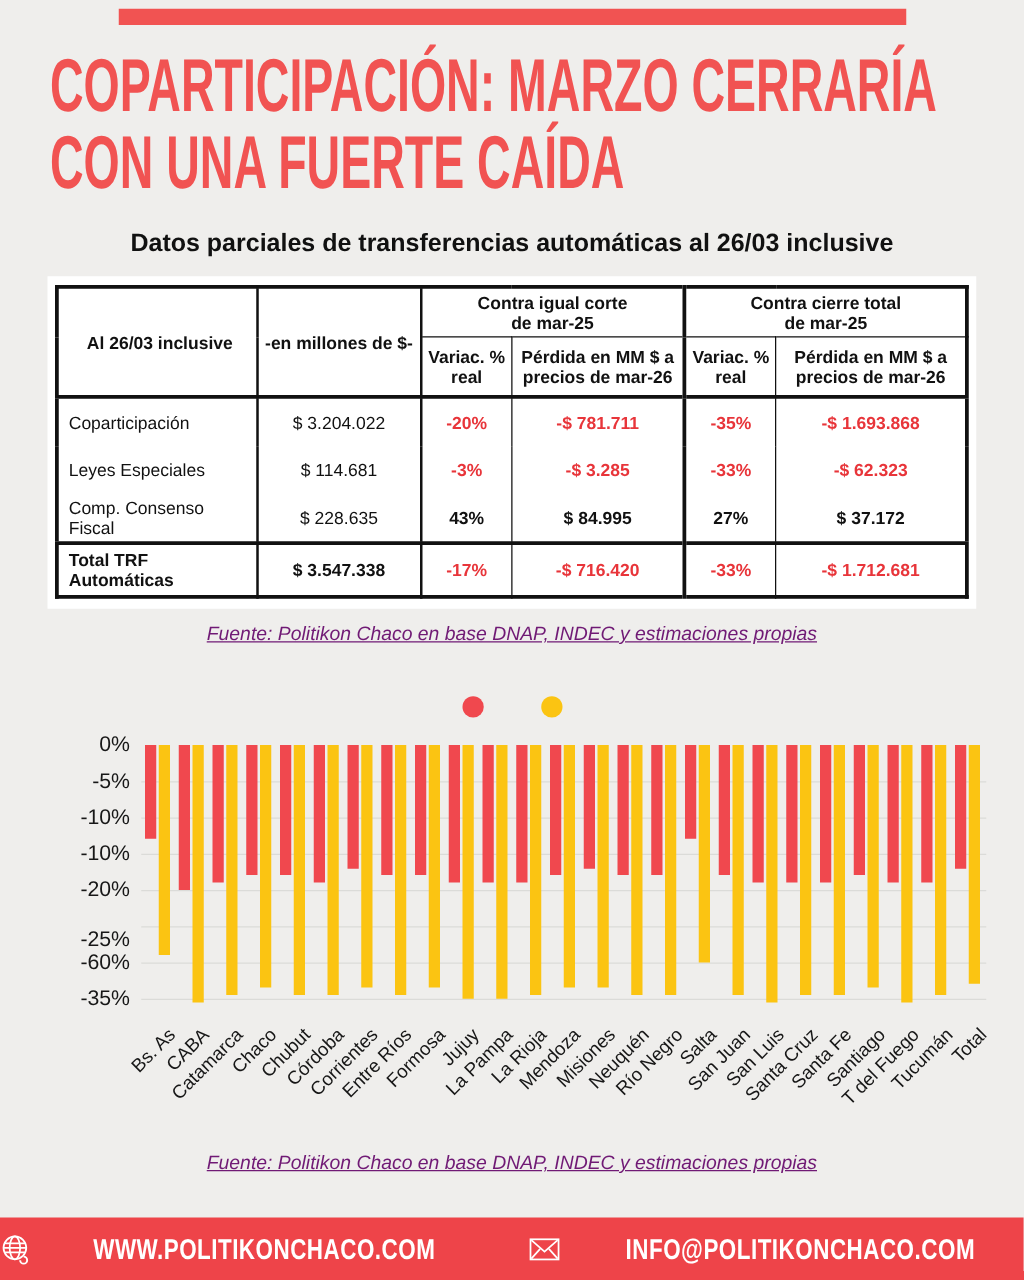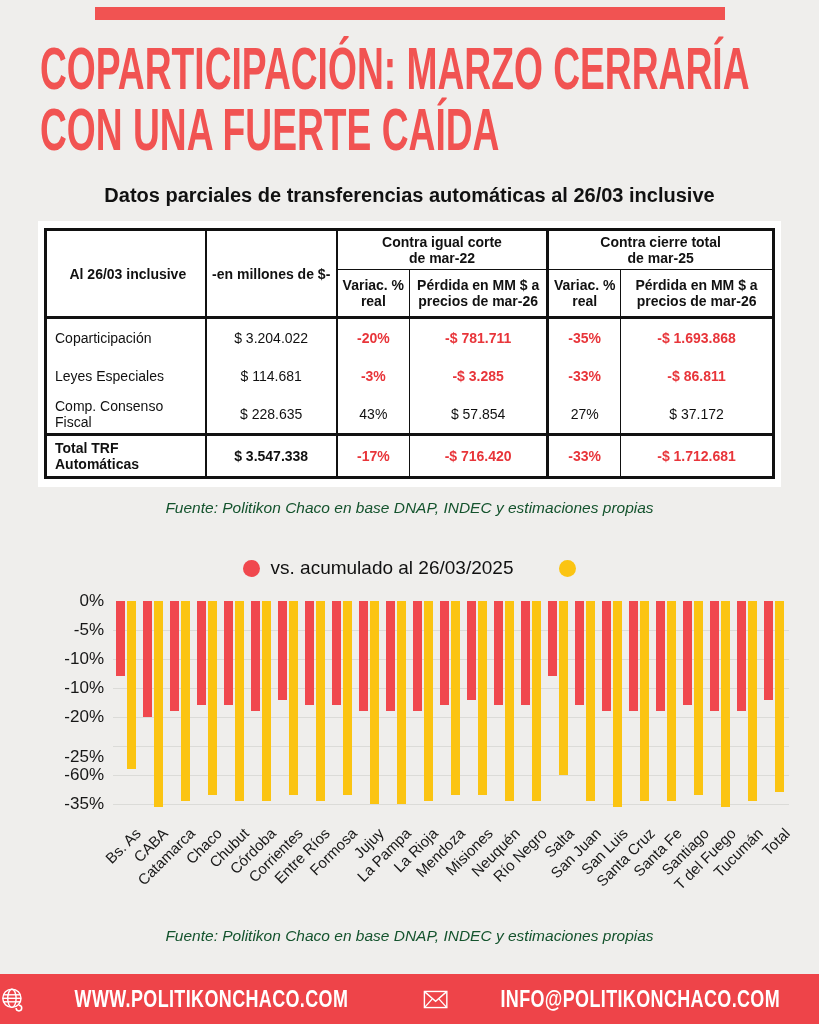--- a/index.html
+++ b/index.html
@@ -62,29 +62,30 @@
   tbody tr { height:39px; }
   tbody tr.total-row { height:43px; border-top:3px solid #111; }
   th { font-weight:bold; }
   .corner { text-align:left; padding-left:8px; }
   .b-r2 { border-right:2px solid #111;text-align:center; }
   .b-r1 { border-right:1px solid #111; }
   .b-r3 { border-right:3px solid #111; }
   .sub-th { border-top:1px solid #111; }
   td.label-cell { text-align:left; padding-left:8px; }
   td.neg { color:#E8353A; font-weight:bold; }
-  td.val-bold { font-weight:normal; }
+  td.val-bold { font-weight:bold; }
   tr.total-row td { font-weight:bold; }
 
   .source {
     text-align:center;
     font-style:italic;
     font-size:15.5px;
-    color:#14532d;
+    color:#701a75;
     margin-top:12px;
+    text-decoration:underline;
   }
 
   .legend {
     display:flex;
     justify-content:center;
     align-items:center;
     gap:46px;
     margin-top:40px;
     font-size:19px;
   }
@@ -146,21 +147,21 @@
       <col style="width:10%">
         <col style="width:19%">
       <col style="width:10%">
         <col style="width:21%">
     </colgroup>
     <thead>
       <tr class="hrow1">
         <th rowspan="2" class="corner b-r2">Al 26/03 inclusive</th>
         <th rowspan="2" class="b-r2">-en millones de $-</th>
         <th colspan="2" class="b-r3">Contra igual corte
-de mar-22</th>
+de mar-25</th>
         <th colspan="2">Contra cierre total
 de mar-25</th>
       </tr>
       <tr class="hrow2">
         <th class="sub-th b-r1">Variac. %
 real</th>
         <th class="sub-th b-r3">Pérdida en MM $ a
 precios de mar-26</th>
         <th class="sub-th b-r1">Variac. %
 real</th>
@@ -176,48 +177,47 @@
           <td class="b-r3 neg">-$ 781.711</td>
           <td class="b-r1 neg">-35%</td>
           <td class=" neg">-$ 1.693.868</td>
         </tr>
         <tr>
           <td class="label-cell b-r2">Leyes Especiales</td>
           <td class="b-r2">$ 114.681</td>
           <td class="b-r1 neg">-3%</td>
           <td class="b-r3 neg">-$ 3.285</td>
           <td class="b-r1 neg">-33%</td>
-          <td class=" neg">-$ 86.811</td>
+          <td class=" neg">-$ 62.323</td>
         </tr>
         <tr>
           <td class="label-cell b-r2">Comp. Consenso Fiscal</td>
           <td class="b-r2">$ 228.635</td>
           <td class="b-r1 val-bold">43%</td>
-          <td class="b-r3 val-bold">$ 57.854</td>
+          <td class="b-r3 val-bold">$ 84.995</td>
           <td class="b-r1 val-bold">27%</td>
           <td class=" val-bold">$ 37.172</td>
         </tr>
         <tr class="total-row">
           <td class="label-cell b-r2">Total TRF Automáticas</td>
           <td class="b-r2">$ 3.547.338</td>
           <td class="b-r1 neg">-17%</td>
           <td class="b-r3 neg">-$ 716.420</td>
           <td class="b-r1 neg">-33%</td>
           <td class=" neg">-$ 1.712.681</td>
         </tr>
       </tbody>
   </table>
 </div>
 
 <div class="source">Fuente: Politikon Chaco en base DNAP, INDEC y estimaciones propias</div>
 
 <div class="legend">
     <div class="legend-item">
       <span class="legend-dot" style="background: rgb(240, 72, 78);"></span>
-      <span>vs. acumulado al 26/03/2025</span>
     </div>
     <div class="legend-item">
       <span class="legend-dot" style="background: rgb(251, 196, 18);"></span>
     </div>
   </div>
 
 <div id="chart">
     <div class="y-tick" style="top: 10px;">0%</div>
     <div class="grid-line" style="left: 113px; width: 676px; top: 39px;"></div>
     <div class="y-tick" style="top: 39px;">-5%</div>

